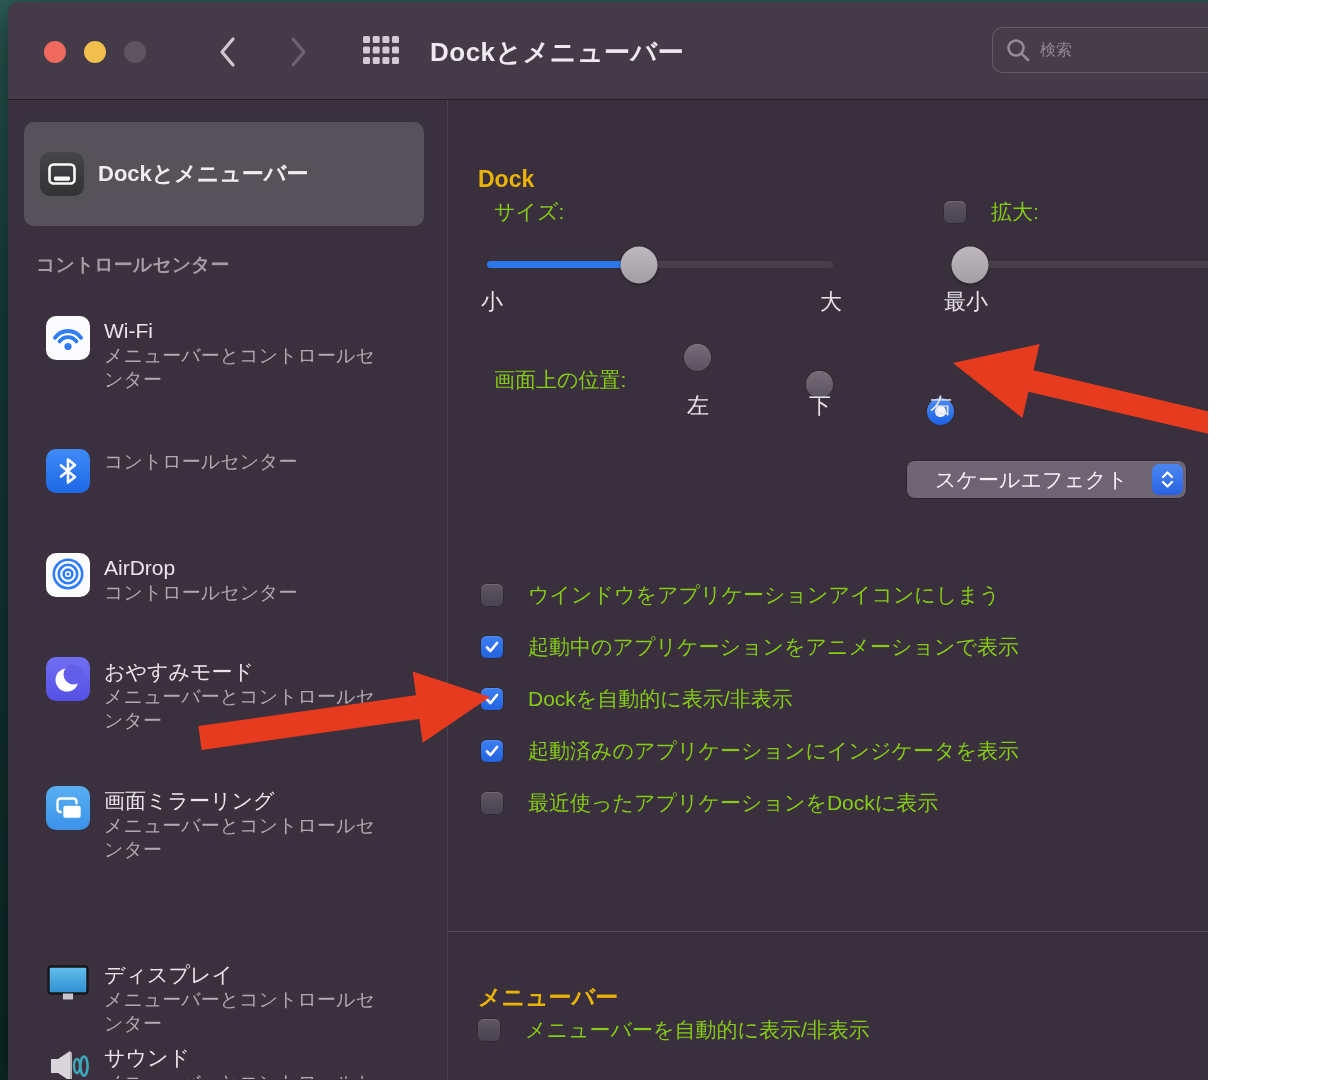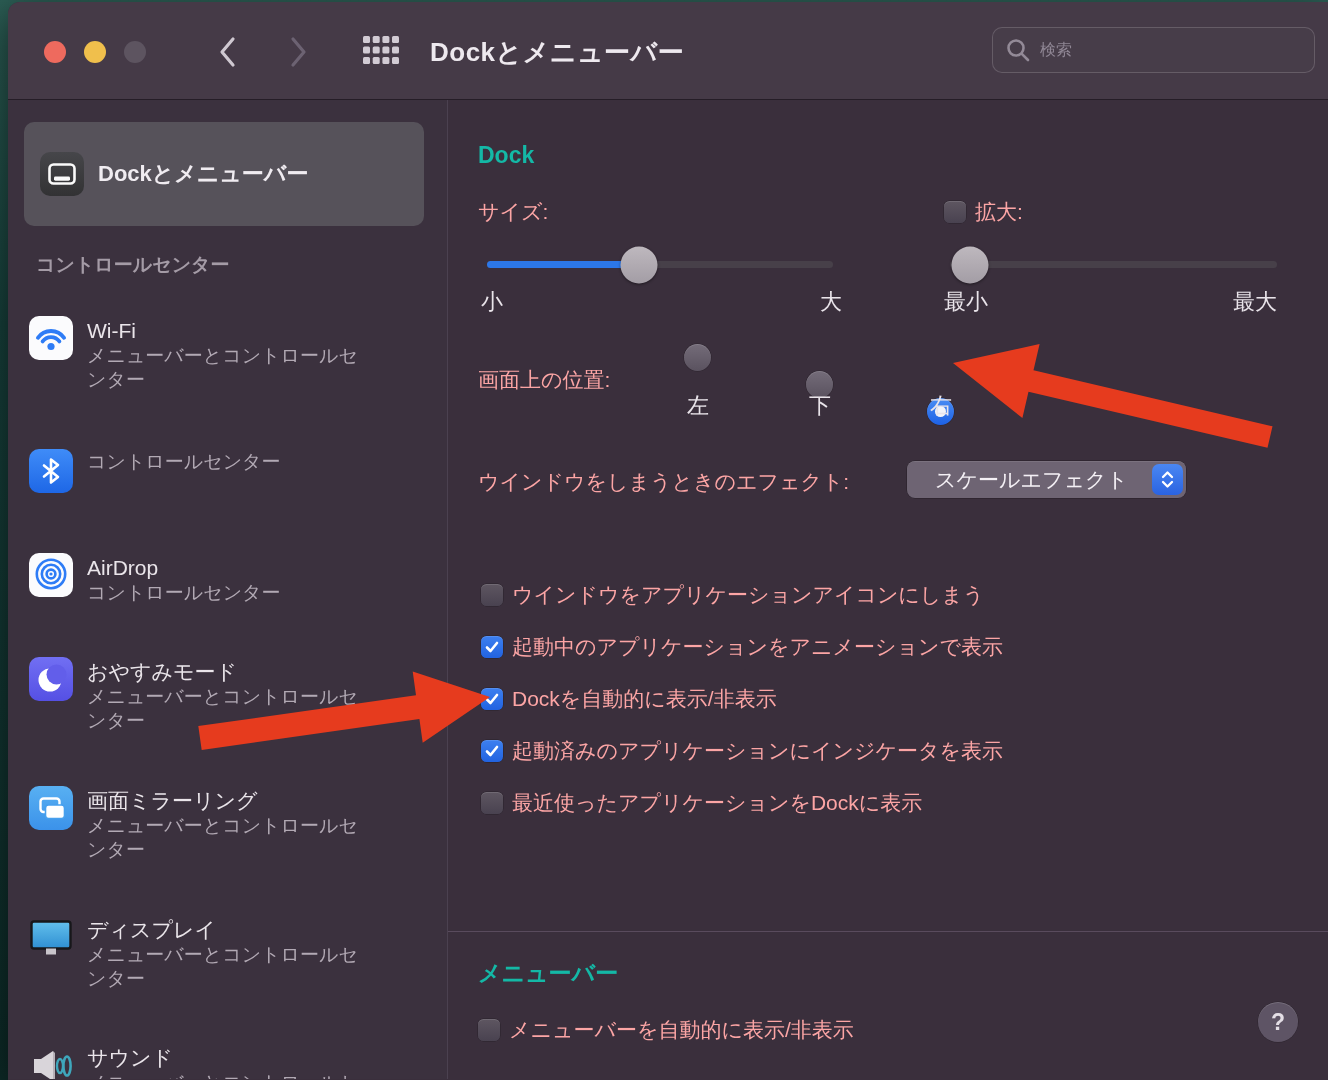--- a/index.html
+++ b/index.html
@@ -1,19 +1,19 @@
 <!DOCTYPE html>
 <html><head>
 <meta charset="utf-8">
 <style>
   * { margin:0; padding:0; box-sizing:border-box; }
   html,body { width:1328px; height:1080px; }
   body { font-family:"Liberation Sans","DejaVu Sans",sans-serif; color:#e9e4ea; }
 
-  .screen { position:relative; width:1328px; height:1080px; overflow:hidden;
+  .screen { position:relative; width:1208px; height:1080px; overflow:hidden;
     background:linear-gradient(180deg,#2c5e55 0%,#17413c 30%,#0d2b28 100%); }
 
   .window { position:absolute; left:8px; top:2px; width:1320px; height:1078px;
     background:#3a2f3c; border-radius:12px 0 0 0; overflow:hidden;
     box-shadow:0 10px 40px rgba(0,0,0,.6); }
 
   
   .titlebar { position:relative; height:98px; background:#453a47;
     border-bottom:1px solid #251d27; }
   .traffic { position:absolute; left:36px; top:39px; display:flex; gap:18px; }
@@ -39,29 +39,29 @@
     border-right:1px solid #4b4150; overflow:hidden; }
   .content { position:relative; flex:1; background:#3a2f3c; }
 
   
   .sel-item { position:absolute; left:16px; top:22px; width:400px; height:104px;
     background:#56525a; border-radius:10px; display:flex; align-items:center;
     padding-left:16px; gap:14px; cursor:pointer; }
   .sel-label { font-size:22px; font-weight:600; color:#f0ecf1; }
   .section-hdr { position:absolute; left:28px; top:152px; font-size:19px; font-weight:700; color:#a49ba6; }
   .icon44 { width:44px; height:44px; flex:0 0 44px; }
-  .item { position:absolute; left:0; display:flex; gap:14px; padding-left:21px; width:440px; cursor:pointer; }
+  .item { position:absolute; left:0; display:flex; gap:14px; padding-left:38px; width:440px; cursor:pointer; }
   .itext { display:flex; flex-direction:column; padding-top:1px; }
   .ititle { font-size:21px; color:#eae5ea; line-height:27px; }
   .isub { font-size:19px; color:#b2a9b4; line-height:24px; width:272px; }
 
   
   .abs { position:absolute; }
-  .hdr { font-size:23px; font-weight:700; color:#14b8a6; }
-  .lbl { font-size:21px; color:#fca5a5; white-space:nowrap; }
+  .hdr { font-size:23px; font-weight:700; color:#eab308;margin-top:24px; }
+  .lbl { font-size:21px; color:#84cc16; white-space:nowrap;margin-left:16px; }
 
   
   .cb { width:22px; height:22px; border-radius:5.5px; position:relative; cursor:pointer;
     background:linear-gradient(180deg,#5e5661,#494250);
     box-shadow:inset 0 1px 0 rgba(255,255,255,.12), 0 0 0 .5px rgba(0,0,0,.3); }
   .cb.checked { background:linear-gradient(180deg,#3d80f0,#2263e0); }
   .cb svg { display:none; position:absolute; left:0; top:0; }
   .cb.checked svg { display:block; }
   .cbrow { display:flex; align-items:center; gap:9px; }
 
@@ -242,21 +242,21 @@
             <rect width="44" height="44" rx="10" fill="url(#smg)"></rect>
             <rect x="11.5" y="12.5" width="19" height="13.5" rx="3" stroke="#fff" stroke-width="2.4" fill="none"></rect>
             <rect x="16.5" y="19" width="19" height="13.5" rx="3" fill="#fff" stroke="#47a0ee" stroke-width="1.6"></rect>
           </svg>
           <span class="itext">
             <span class="ititle">画面ミラーリング</span>
             <span class="isub">メニューバーとコントロールセンター</span>
           </span>
         </div>
 
-        <div class="item" style="top:815px">
+        <div class="item" style="top:860px">
           <svg class="icon44" viewBox="0 0 44 44">
             <defs>
                 <linearGradient id="dsg" x1="0" y1="0" x2="0" y2="1">
                   <stop offset="0" stop-color="#63c0ec"></stop>
                   <stop offset="1" stop-color="#2f8fd2"></stop>
                 </linearGradient>
               </defs>
             <rect x="2.5" y="6.5" width="39" height="27" rx="2.5" fill="url(#dsg)" stroke="#17171a" stroke-width="2.4"></rect>
             <rect x="17" y="33.5" width="10" height="6" fill="#c9c5cb"></rect>
           </svg>
@@ -307,21 +307,20 @@
         <div class="abs slbl" style="left:785px; top:187px">最大</div>
 
         <div class="abs lbl" style="left:30px; top:266px">画面上の位置:</div>
         <div class="abs radio" style="left:236px; top:244px"></div>
         <div class="abs rlabel" style="left:228px; top:291px">左</div>
         <div class="abs radio" style="left:358px; top:244px"></div>
         <div class="abs rlabel" style="left:350px; top:291px">下</div>
         <div class="abs radio selected" style="left:479px; top:244px"></div>
         <div class="abs rlabel" style="left:471px; top:291px">右</div>
 
-        <div class="abs lbl" style="left:30px; top:368px">ウインドウをしまうときのエフェクト:</div>
         <div class="popup" style="left:459px; top:361px; width:279px">
           <span class="pval">スケールエフェクト</span>
           <span class="stepper">
             <svg width="15" height="21" viewBox="0 0 15 21">
                 <path d="M3 8 L7.5 3.5 L12 8" stroke="#fff" stroke-width="2.3" fill="none" stroke-linecap="round" stroke-linejoin="round"></path>
                 <path d="M3 13 L7.5 17.5 L12 13" stroke="#fff" stroke-width="2.3" fill="none" stroke-linecap="round" stroke-linejoin="round"></path>
               </svg>
           </span>
         </div>
 

